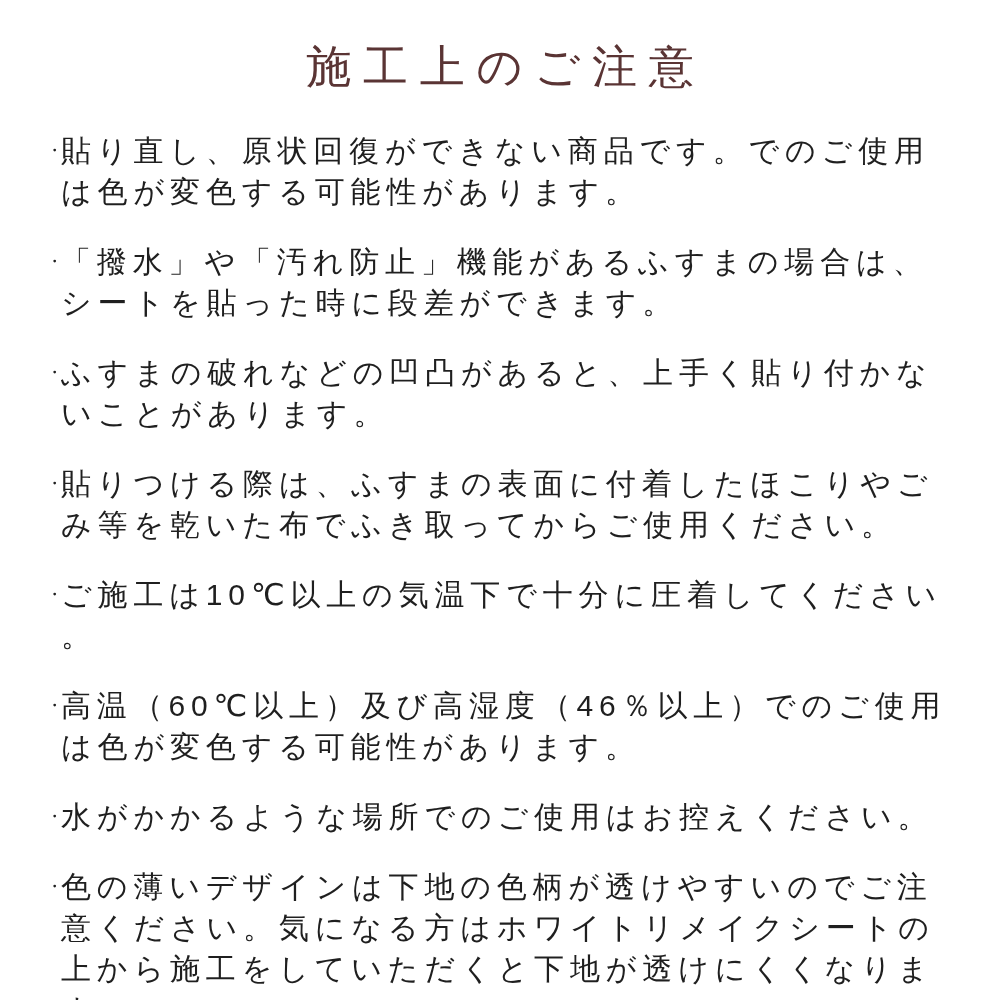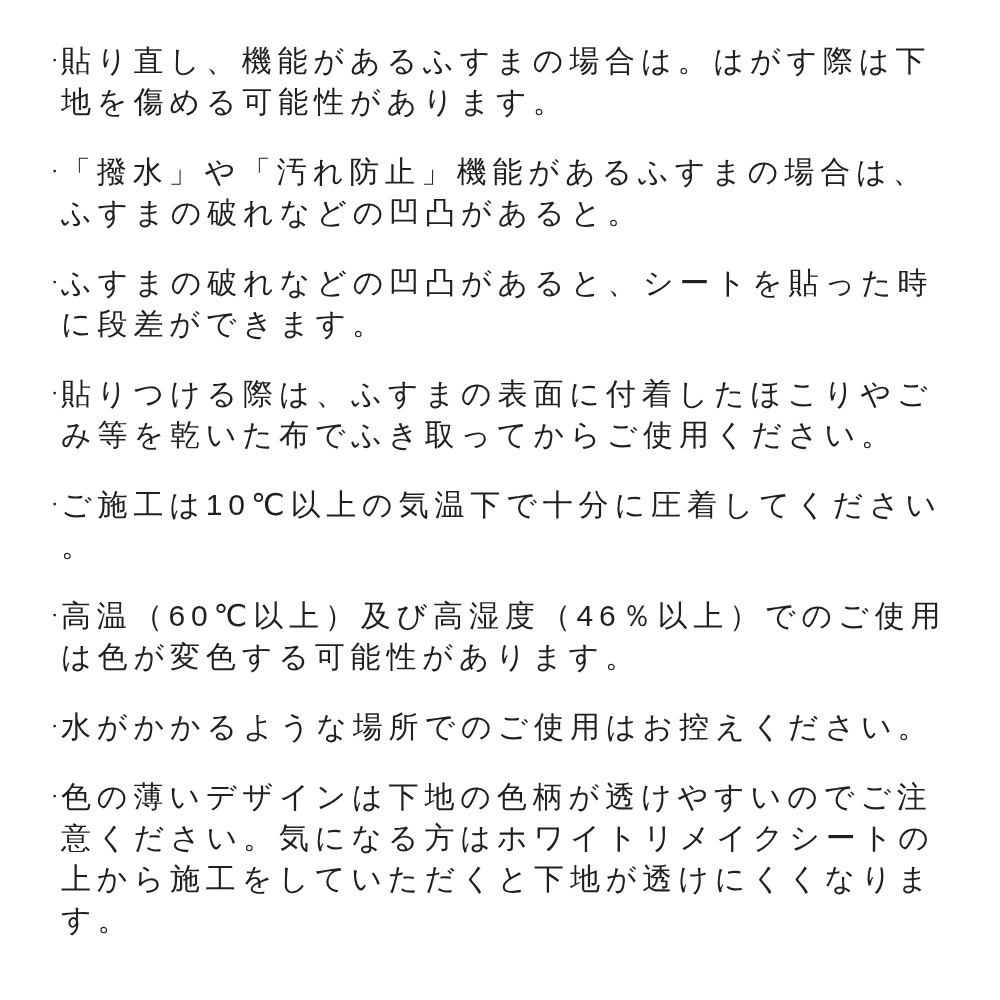--- a/index.html
+++ b/index.html
@@ -56,36 +56,37 @@
     font-weight:400;
     word-break:break-all;
     line-break:anywhere;
   }
 </style>
 </head>
 <body>
 
 <div class="page">
 
+  <h1 class="page-title">施工上のご注意</h1>
 
   <div class="notes-list">
 
     <div class="note-item">
       <span class="bullet-marker">・</span>
-      <p class="note-text">貼り直し、機能があるふすまの場合は。はがす際は下地を傷める可能性があります。</p>
+      <p class="note-text">貼り直し、原状回復ができない商品です。でのご使用は色が変色する可能性があります。</p>
     </div>
 
     <div class="note-item">
       <span class="bullet-marker">・</span>
-      <p class="note-text">「撥水」や「汚れ防止」機能があるふすまの場合は、ふすまの破れなどの凹凸があると。</p>
+      <p class="note-text">「撥水」や「汚れ防止」機能があるふすまの場合は、シートを貼った時に段差ができます。</p>
     </div>
 
     <div class="note-item">
       <span class="bullet-marker">・</span>
-      <p class="note-text">ふすまの破れなどの凹凸があると、シートを貼った時に段差ができます。</p>
+      <p class="note-text">ふすまの破れなどの凹凸があると、上手く貼り付かないことがあります。</p>
     </div>
 
     <div class="note-item">
       <span class="bullet-marker">・</span>
       <p class="note-text">貼りつける際は、ふすまの表面に付着したほこりやごみ等を乾いた布でふき取ってからご使用ください。</p>
     </div>
 
     <div class="note-item">
       <span class="bullet-marker">・</span>
       <p class="note-text">ご施工は10℃以上の気温下で十分に圧着してください。</p>

